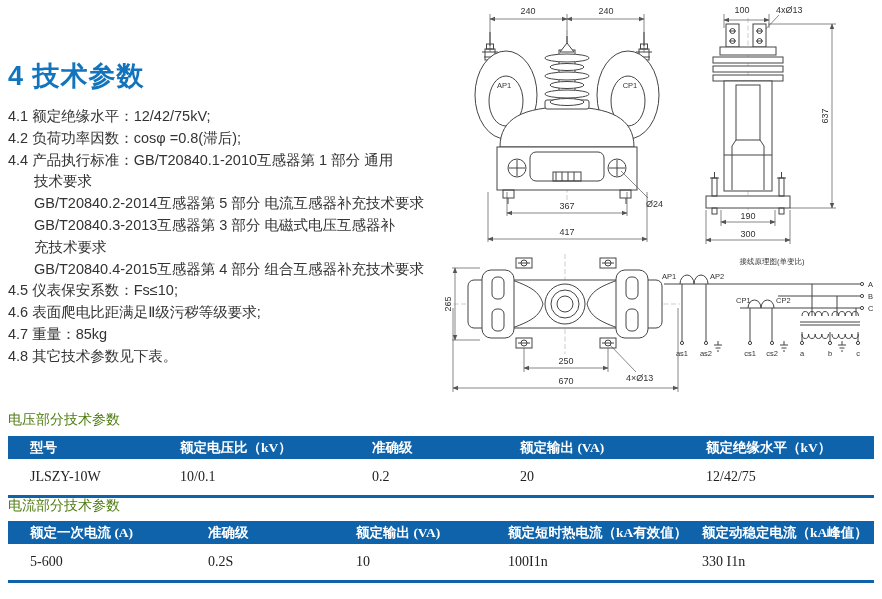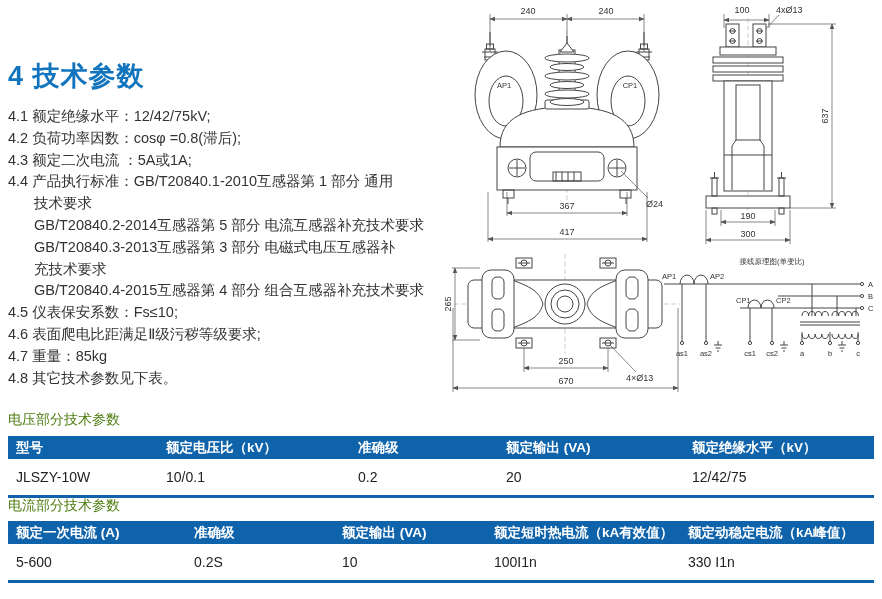--- a/index.html
+++ b/index.html
@@ -9,21 +9,21 @@
 
   .heading{left:8px;top:58px;font-size:27px;font-weight:bold;color:#1274bd;letter-spacing:1px;text-align:right;}
   .params{left:8px;top:106px;width:436px;color:#333;font-size:14.5px;line-height:21.8px;}
   .params .line{white-space:nowrap;}
   .params .indent{padding-left:26px;}
 
   .section-label{left:8px;font-size:14px;color:#4d7c0f;}
   .tbl{left:8px;width:866px;border-bottom:3px solid #0e63ab;}
   .tbl .hrow{display:grid;background:#0e63ab;color:#fff;font-size:13.5px;font-weight:bold;height:23px;align-items:center;}
   .tbl .drow{display:grid;background:#fff;color:#222;font-size:14px;height:36px;align-items:center;}
-  .tbl .cell{padding-left:8px;white-space:nowrap;overflow:hidden;}
+  .tbl .cell{padding-left:22px;white-space:nowrap;overflow:hidden;font-family:Liberation Serif, serif;}
   .vcols{grid-template-columns:150px 192px 148px 186px 190px;}
   .ccols{grid-template-columns:178px 148px 152px 194px 194px;}
 
   .note{left:8px;top:577px;font-size:13.5px;font-weight:bold;color:#1274bd;margin-top:28px;}
 
   svg{position:absolute;overflow:visible;}
   svg .ln{stroke:#444;stroke-width:1;fill:none;}
   svg .fw{stroke:#444;stroke-width:1;fill:#fff;}
   svg .dim{stroke:#555;stroke-width:0.7;fill:none;}
   svg .cl{stroke:#999;stroke-width:0.5;stroke-dasharray:5,2.5;fill:none;}
@@ -34,21 +34,20 @@
 </head>
 <body>
 
 <div class="page">
 
   <div class="abs heading">4 技术参数</div>
 
   <div class="abs params">
     <div class="line">4.1 额定绝缘水平：12/42/75kV;</div>
     <div class="line">4.2 负荷功率因数：cosφ =0.8(滞后);</div>
-    <div class="line">4.3 额定二次电流 ：5A或1A;</div>
     <div class="line">4.4 产品执行标准：GB/T20840.1-2010互感器第 1 部分 通用</div>
     <div class="line indent">技术要求</div>
     <div class="line indent">GB/T20840.2-2014互感器第 5 部分 电流互感器补充技术要求</div>
     <div class="line indent">GB/T20840.3-2013互感器第 3 部分 电磁式电压互感器补</div>
     <div class="line indent">充技术要求</div>
     <div class="line indent">GB/T20840.4-2015互感器第 4 部分 组合互感器补充技术要求</div>
     <div class="line">4.5 仪表保安系数：Fs≤10;</div>
     <div class="line">4.6 表面爬电比距满足Ⅱ级污秽等级要求;</div>
     <div class="line">4.7 重量：85kg</div>
     <div class="line">4.8 其它技术参数见下表。</div>

